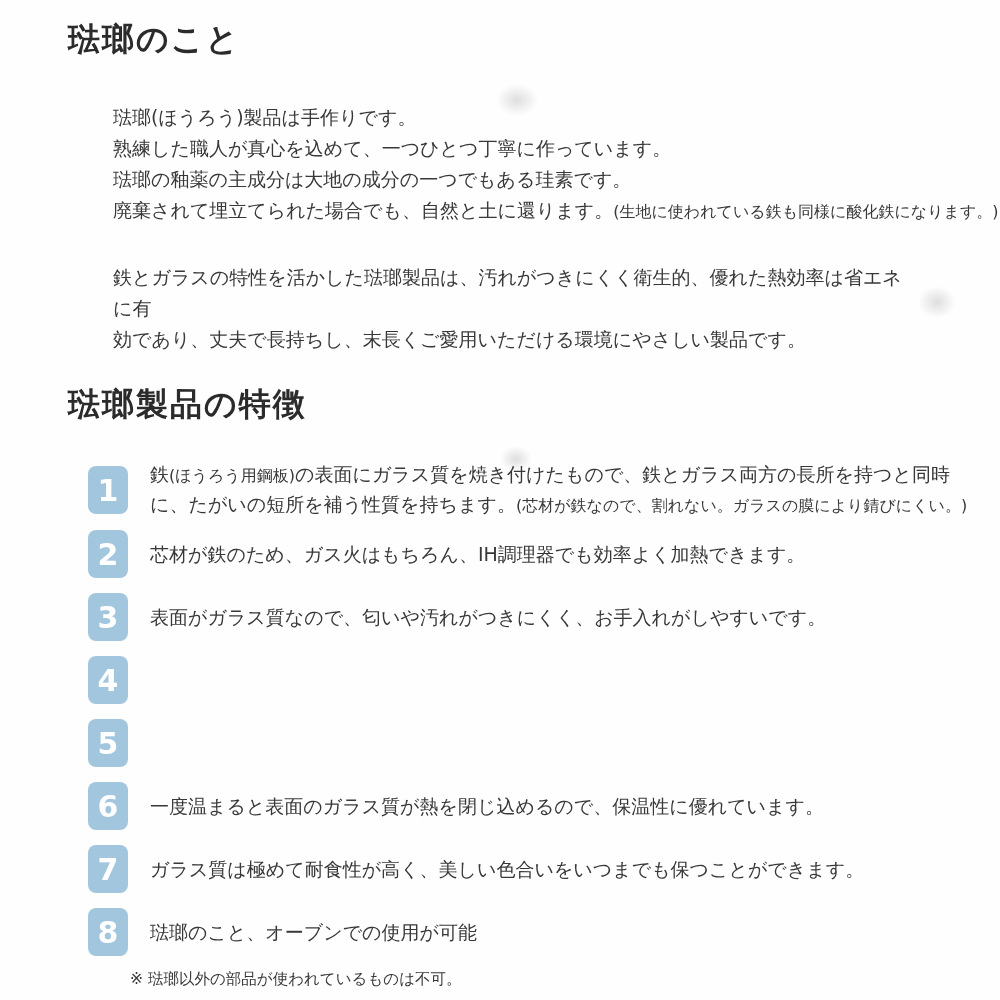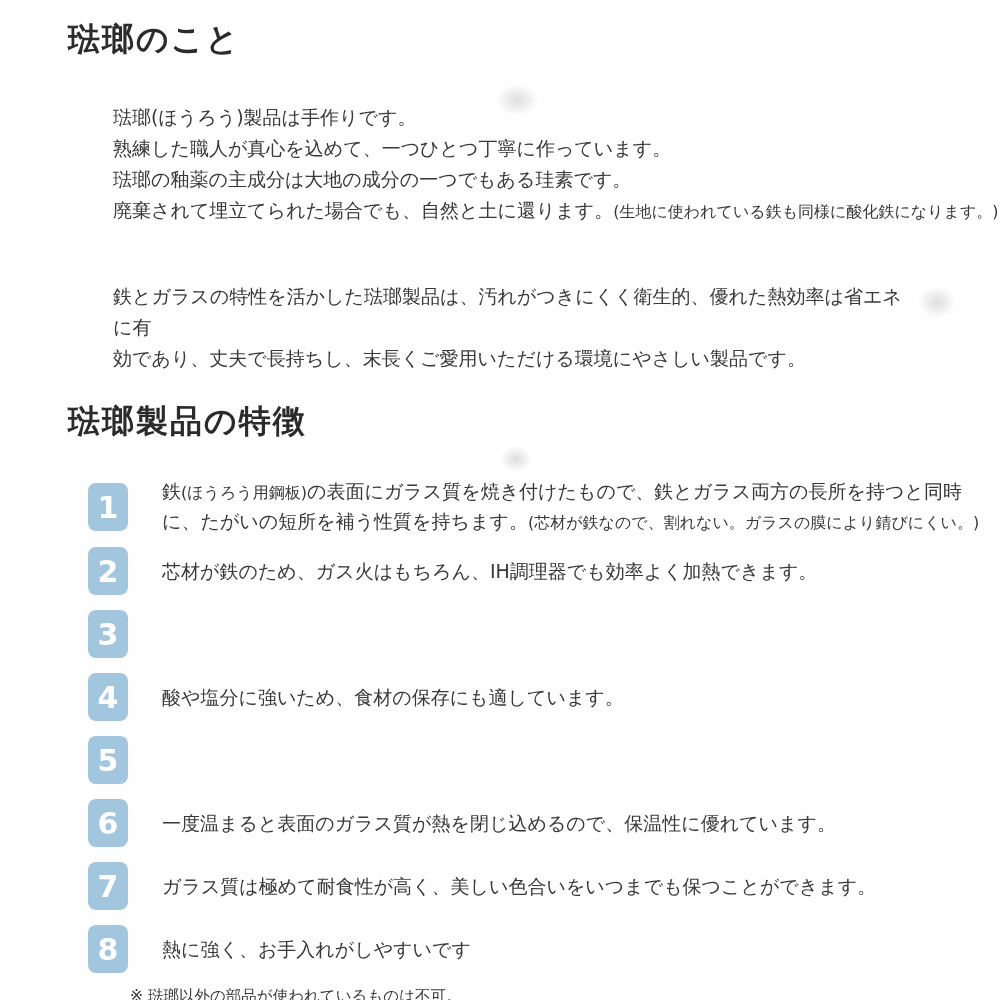--- a/index.html
+++ b/index.html
@@ -23,21 +23,21 @@
     font-weight: bold;
     color: #2b2b2b;
     letter-spacing: 2px;
   }
   .heading-about { padding-top: 18px; }
   .heading-features { margin-top: 26px; }
 
   .intro { margin-left: 113px; font-size: 19px; line-height: 31px; }
   .para-1 { margin-top: 40px; }
   .para-2 { }
-  .para-3 { margin-top: 54px; width: 790px; }
+  .para-3 { margin-top: 37px; width: 790px; font-family: Liberation Mono, monospace; }
 
   .small-note { font-size: 16px; }
 
   .features-list { margin: 33px 0 0 88px; }
   .feature-item {
     display: flex;
     align-items: center;
     min-height: 48px;
     margin-bottom: 15px;
   }
@@ -48,21 +48,21 @@
     background: var(--number-box);
     border-radius: 8px;
     color: #ffffff;
     font-size: 30px;
     font-weight: bold;
     display: flex;
     align-items: center;
     justify-content: center;
   }
   .feature-text {
-    margin-left: 34px;
+    margin-left: 22px;
     font-size: 19px;
     line-height: 29px;
   }
 
   .footnotes {
     margin: -4px 0 0 130px;
     font-size: 15.5px;
     line-height: 25px;
   }
 
@@ -113,44 +113,44 @@
       </div>
     </div>
 
     <div class="feature-item">
       <div class="num-box">2</div>
       <div class="feature-text">芯材が鉄のため、ガス火はもちろん、IH調理器でも効率よく加熱できます。</div>
     </div>
 
     <div class="feature-item">
       <div class="num-box">3</div>
+      <div class="feature-text">表面がガラス質なので、匂いや汚れがつきにくく、お手入れがしやすいです。</div>
     </div>
 
     <div class="feature-item">
       <div class="num-box">4</div>
-      <div class="feature-text">酸や塩分に強いため、食材の保存にも適しています。</div>
     </div>
 
     <div class="feature-item">
       <div class="num-box">5</div>
     </div>
 
     <div class="feature-item">
       <div class="num-box">6</div>
       <div class="feature-text">一度温まると表面のガラス質が熱を閉じ込めるので、保温性に優れています。</div>
     </div>
 
     <div class="feature-item">
       <div class="num-box">7</div>
       <div class="feature-text">ガラス質は極めて耐食性が高く、美しい色合いをいつまでも保つことができます。</div>
     </div>
 
     <div class="feature-item">
       <div class="num-box">8</div>
-      <div class="feature-text">熱に強く、お手入れがしやすいです</div>
+      <div class="feature-text">琺瑯のこと、オーブンでの使用が可能</div>
     </div>
 
   </div>
 
   <div class="footnotes">
     <div>※ 琺瑯以外の部品が使われているものは不可。</div>
 
   </div>
 
 </div>

